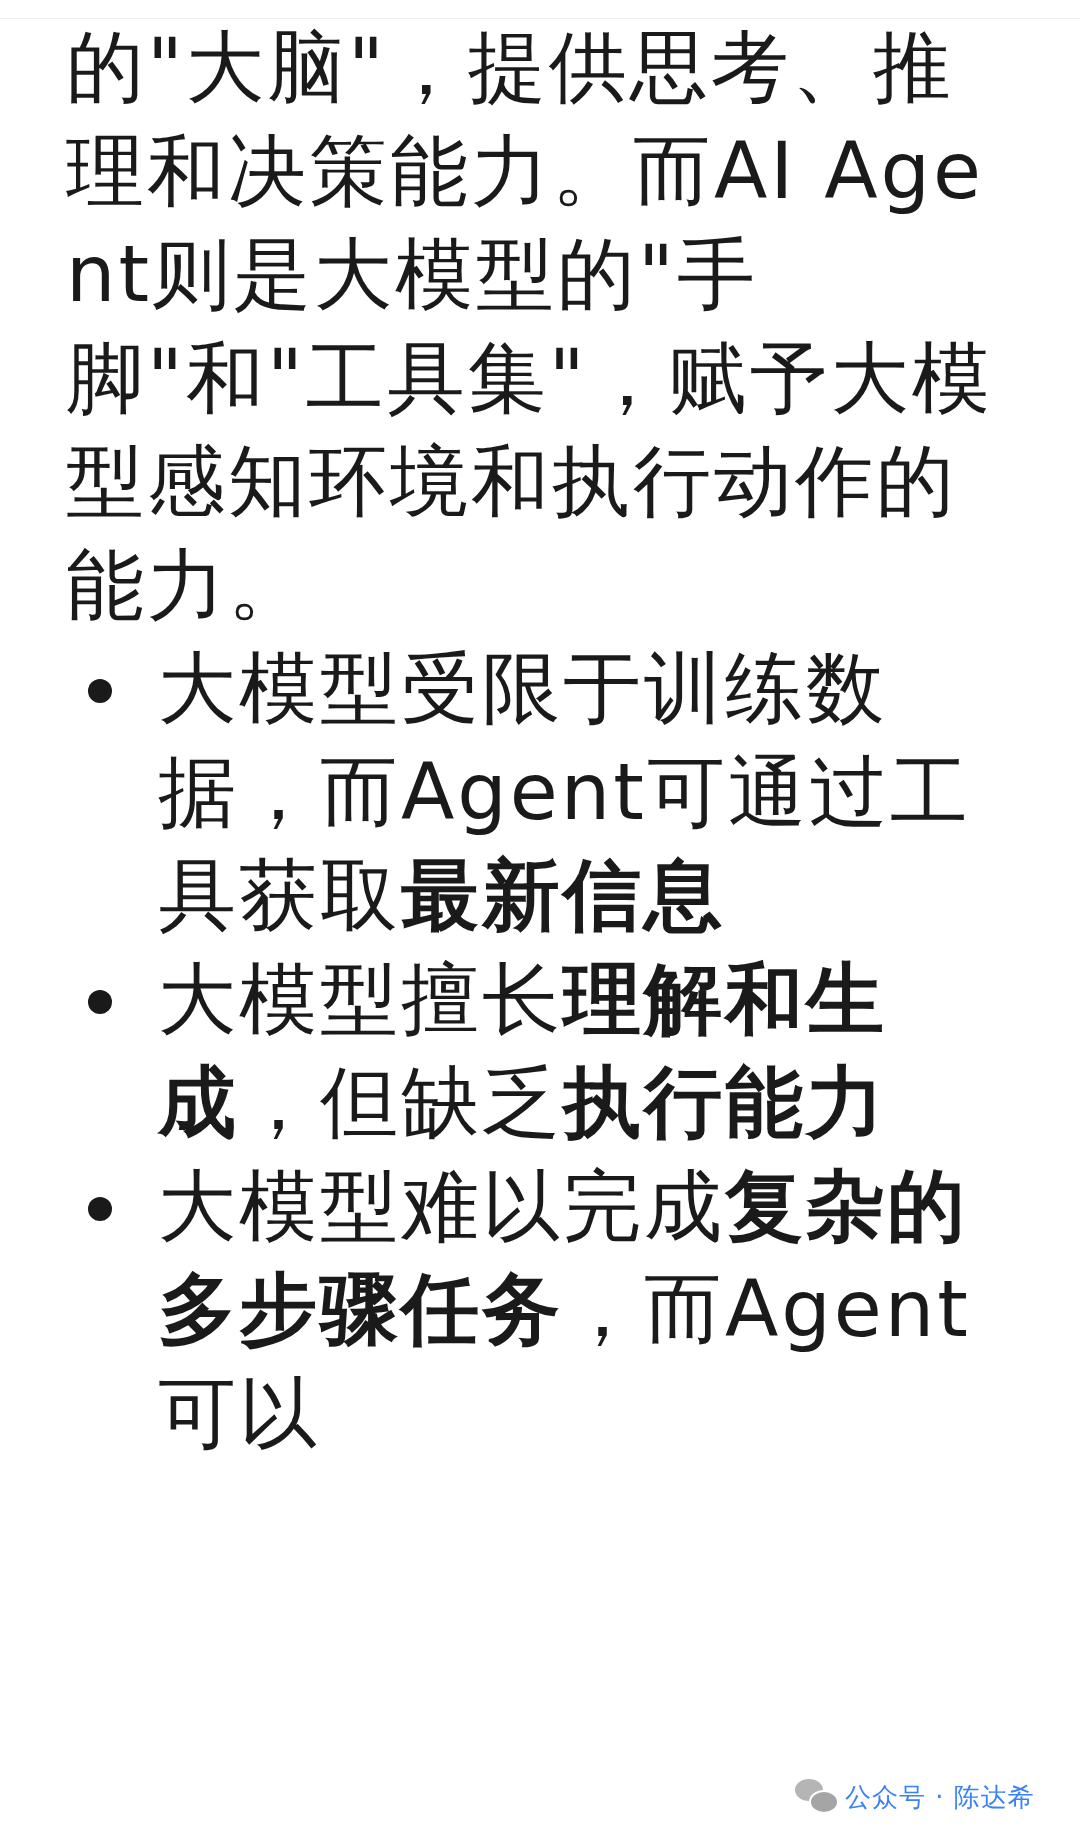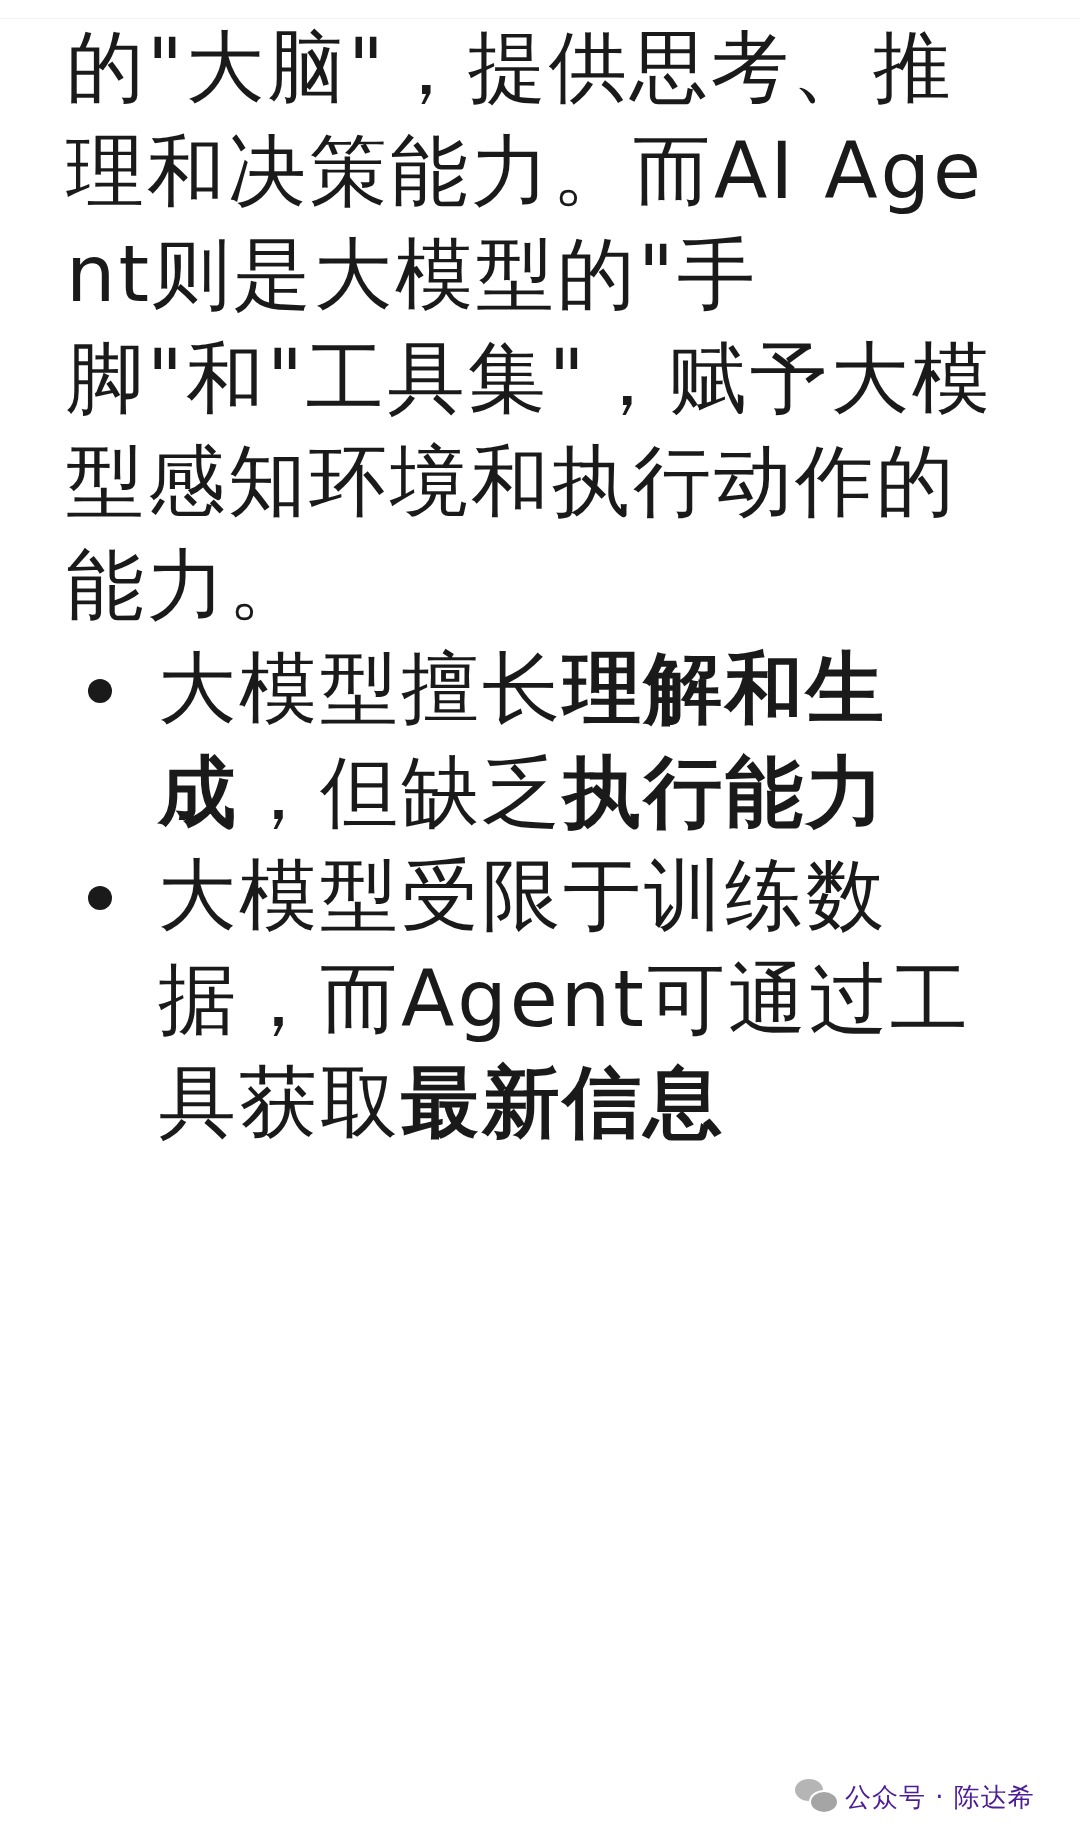--- a/index.html
+++ b/index.html
@@ -9,41 +9,45 @@
     font-family: "DejaVu Sans", "Liberation Sans", sans-serif;
     color: #1a1a1a;
     position: relative;
   }
   .topline { position: absolute; left: 0; top: 18px; width: 1080px; height: 1px; background: #f0f0f0; }
   .article { position: absolute; left: 66px; top: 16px; width: 960px; }
   .p { font-size: 78px; line-height: 103.5px; margin: 0; letter-spacing: 3px; word-break: break-all; width: 960px; }
   .list { list-style: none; margin: 0; padding: 0; }
   .li { position: relative; padding-left: 92px; font-size: 78px; line-height: 103.5px; letter-spacing: 3px; width: 860px; word-break: break-all; }
   .bullet { position: absolute; left: 22px; top: 42px; width: 24px; height: 24px; border-radius: 50%; background: #1a1a1a; }
-  .watermark { position: absolute; left: 795px; top: 1779px; display: flex; align-items: center; gap: 6px; color: #4c1d95; font-size: 26px; letter-spacing: 1px; }
+  .watermark { position: absolute; left: 795px; top: 1779px; display: flex; align-items: center; gap: 6px; color: #3b82f6; font-size: 26px; letter-spacing: 1px; }
   .wm-icon { position: relative; width: 44px; height: 36px; }
   .wm-icon .b1 { position: absolute; left: 0; top: 0; width: 28px; height: 22px; border-radius: 50%; background: #b5b5b5; }
   .wm-icon .b2 { position: absolute; left: 14px; top: 11px; width: 26px; height: 20px; border-radius: 50%; background: #a5a5a5; border: 2px solid #fff; }
 </style>
 </head>
 <body>
 
 <div class="topline"></div>
 
 <div class="article">
   <p class="p"><span>的"大脑"，提供思考、推理和决策能力。而AI Agent则是大模型的"手脚"和"工具集"，赋予大模型感知环境和执行动作的能力。</span></p>
 
   <ul class="list">
     <li class="li">
       <span class="bullet"></span>
+      <span>大模型受限于训练数据，而Agent可通过工具获取</span><b>最新信息</b>
+    </li>
+    <li class="li">
+      <span class="bullet"></span>
       <span>大模型擅长</span><b>理解和生成</b><span>，但缺乏</span><b>执行能力</b>
     </li>
     <li class="li">
       <span class="bullet"></span>
-      <span>大模型受限于训练数据，而Agent可通过工具获取</span><b>最新信息</b>
+      <span>大模型难以完成</span><b>复杂的多步骤任务</b><span>，而Agent可以</span>
     </li>
   </ul>
 </div>
 
 <div class="watermark">
   <span class="wm-icon">
       <span class="b1"></span>
       <span class="b2"></span>
     </span>
   <span>公众号 · 陈达希</span>

